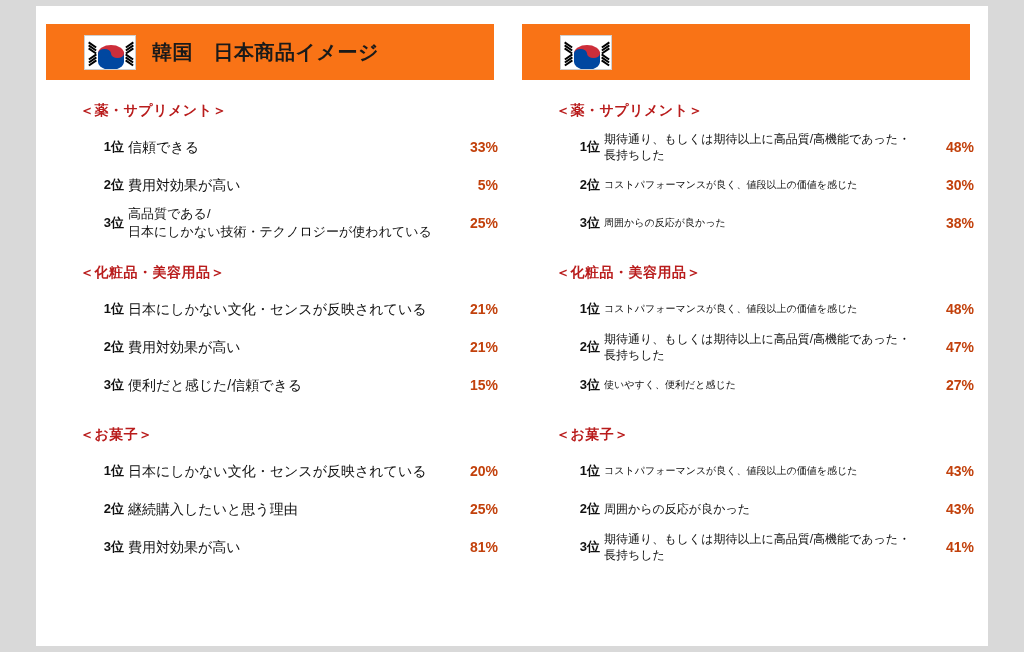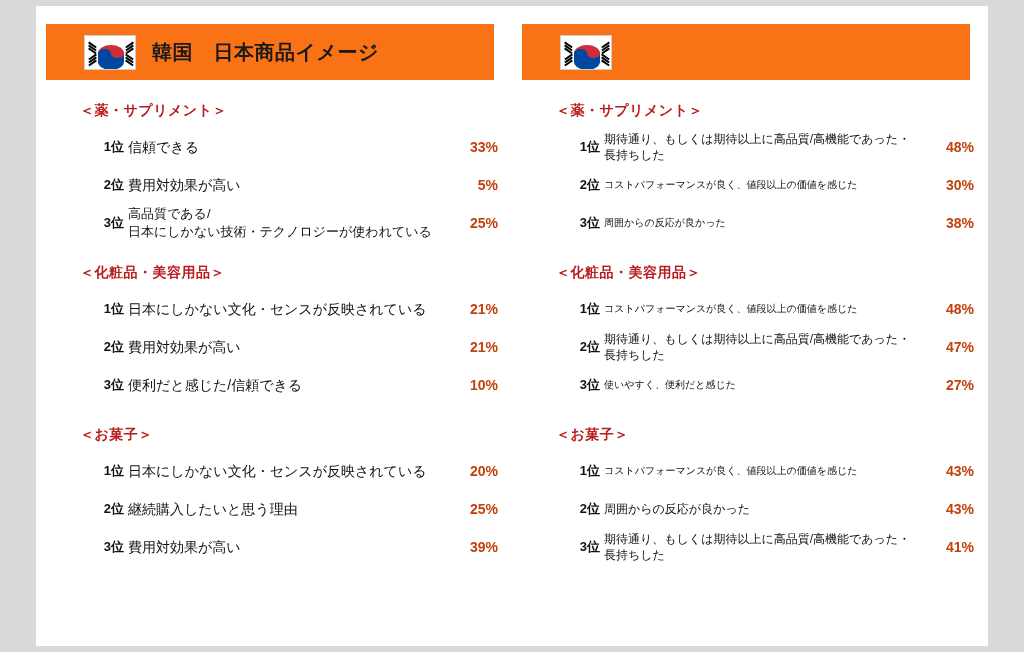--- a/index.html
+++ b/index.html
@@ -212,40 +212,40 @@
           <div class="rank-value">21%</div>
         </div>
         <div class="rank-row">
           <div class="rank-label">2位</div>
           <div class="rank-text">費用対効果が高い</div>
           <div class="rank-value">21%</div>
         </div>
         <div class="rank-row">
           <div class="rank-label">3位</div>
           <div class="rank-text">便利だと感じた/信頼できる</div>
-          <div class="rank-value">10%</div>
+          <div class="rank-value">15%</div>
         </div>
       </div>
 
       <div class="section">
         <div class="section-title">＜お菓子＞</div>
         <div class="rank-row">
           <div class="rank-label">1位</div>
           <div class="rank-text">日本にしかない文化・センスが反映されている</div>
           <div class="rank-value">20%</div>
         </div>
         <div class="rank-row">
           <div class="rank-label">2位</div>
           <div class="rank-text">継続購入したいと思う理由</div>
           <div class="rank-value">25%</div>
         </div>
         <div class="rank-row">
           <div class="rank-label">3位</div>
           <div class="rank-text">費用対効果が高い</div>
-          <div class="rank-value">39%</div>
+          <div class="rank-value">81%</div>
         </div>
       </div>
     </div>
 
     <div class="column col-right">
       <div class="header-band">
         <div class="flag">
           <div class="taegeuk-red"></div>
           <div class="taegeuk-blue"></div>
           <div class="circ-a"></div>

